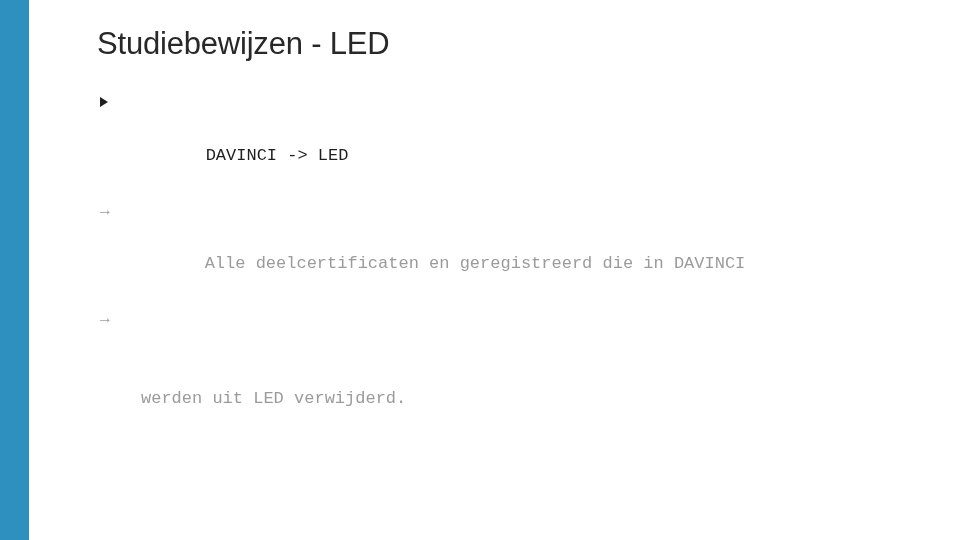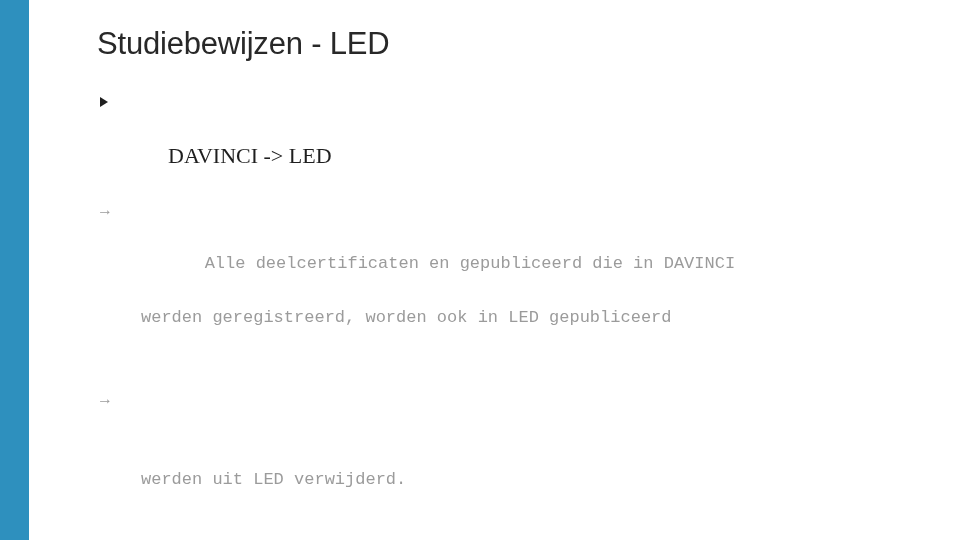--- a/index.html
+++ b/index.html
@@ -49,22 +49,22 @@
   .group {
     margin-bottom: 20px;
   }
   .group:last-child {
     margin-bottom: 0;
   }
   .lvl1 {
     position: relative;
     display: block;
     padding-left: 27px;
-    font-family: Liberation Serif, serif;
-    font-size: 22px;
+    font-family: Liberation Mono, monospace;
+    font-size: 17px;
     line-height: 27px;
     color: #1f1f1f;
     white-space: pre;
   }
   .tri-bullet {
     position: absolute;
     left: 3px;
     top: 9px;
     width: 0;
     height: 0;
@@ -106,22 +106,21 @@
 
   <div class="body-area">
 
     <div class="group">
       <div class="lvl1">
         <span class="tri-bullet"></span>
         <span>DAVINCI -&gt; LED</span>
       </div>
       <div class="lvl2">
         <span class="arrow-bullet">→</span>
-        <span>Alle deelcertificaten en gepubliceerd die in DAVINCI</span>
-        <span class="cont">werden geregistreerd, worden ook in LED gepubliceerd</span>
+        <span>Alle deelcertificaten en geregistreerd die in DAVINCI</span>
       </div>
       <div class="lvl2">
         <span class="arrow-bullet">→</span>
         <span class="cont">werden uit LED verwijderd.</span>
       </div>
     </div>
 
   </div>
 </div>
 

